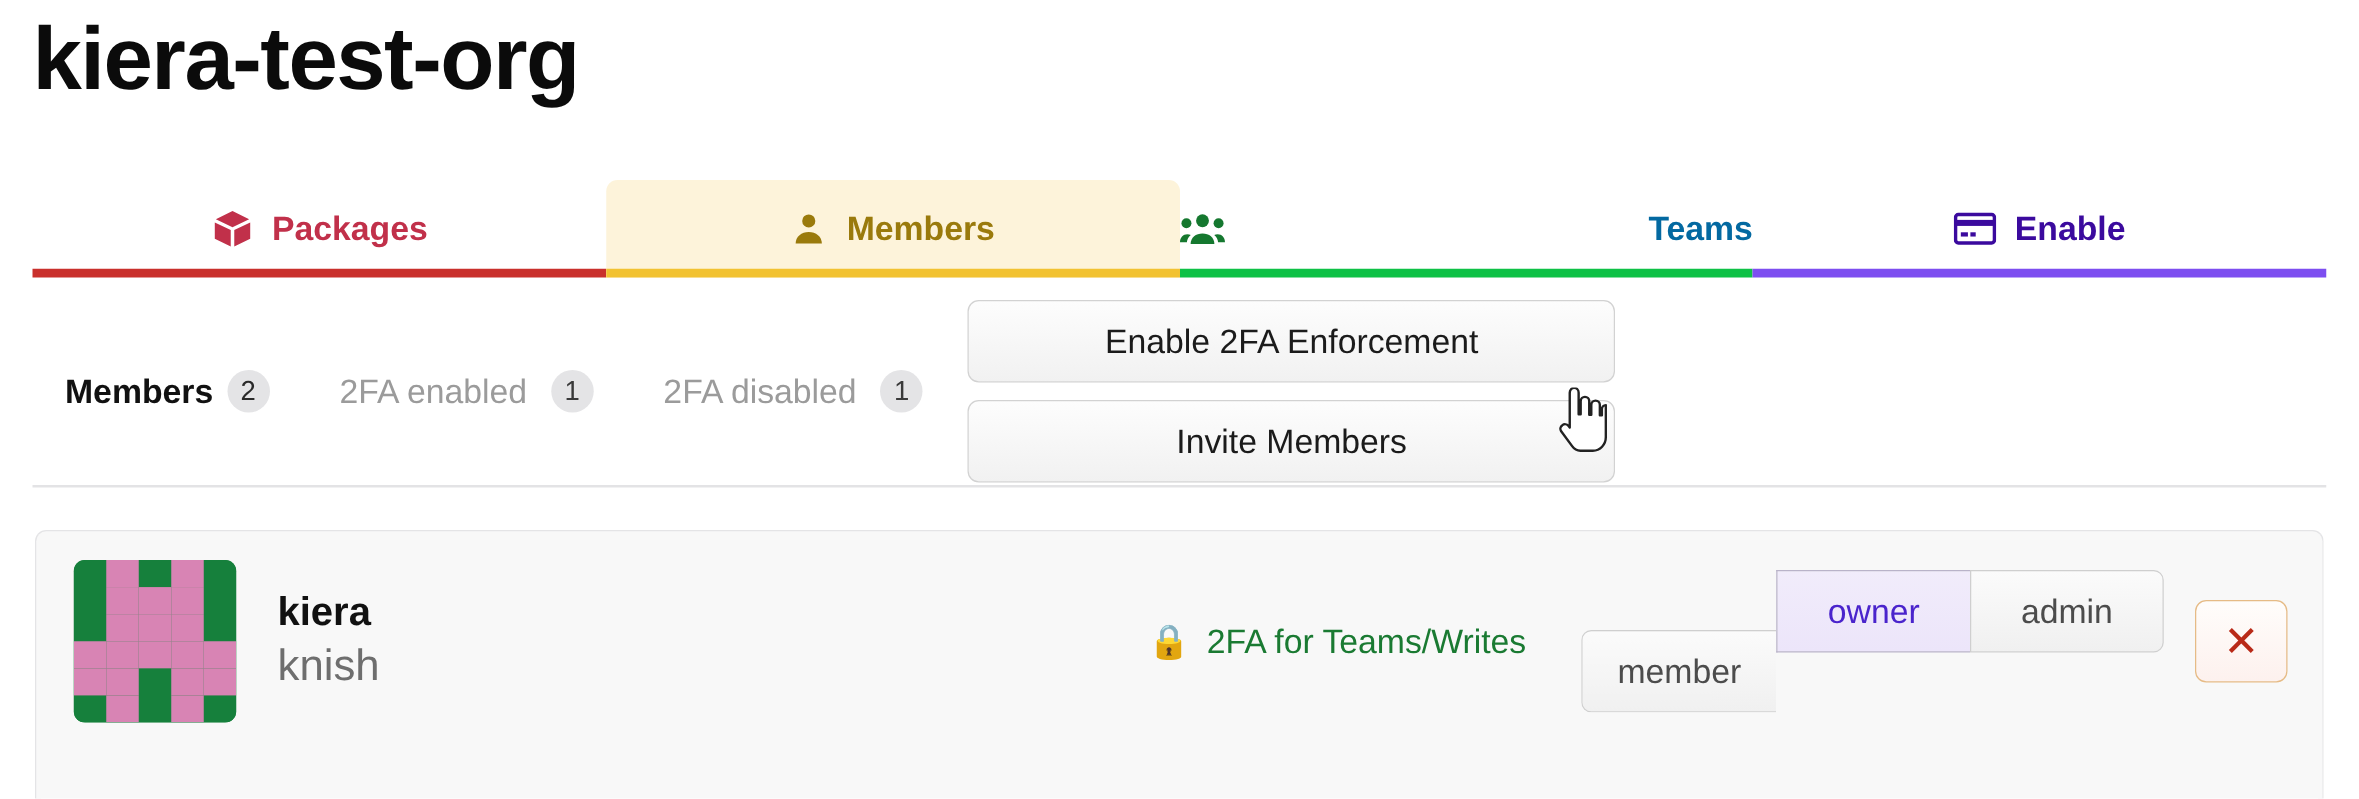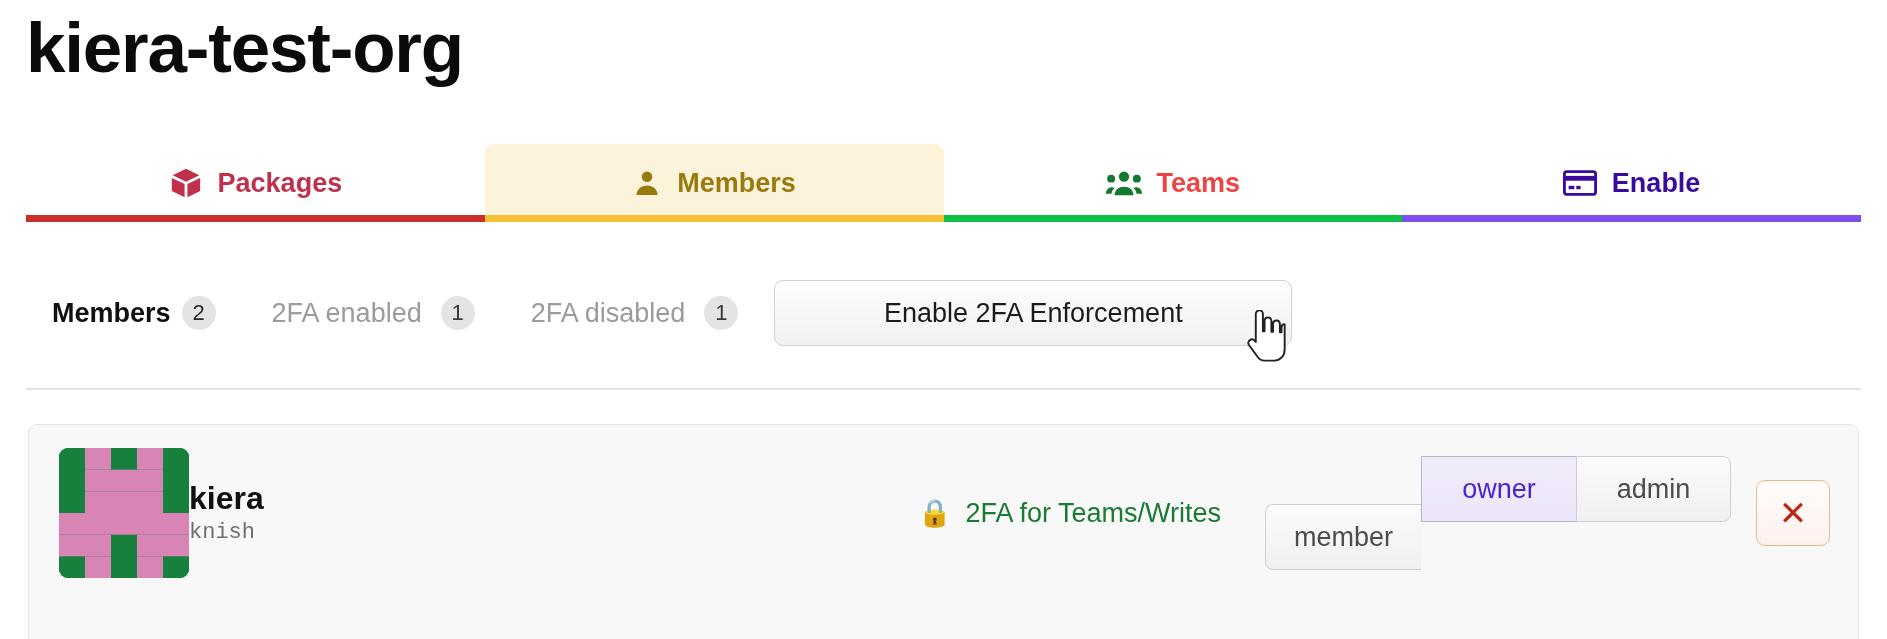--- a/index.html
+++ b/index.html
@@ -120,23 +120,23 @@
     height: 176px;
     padding: 0 28px 0 30px;
   }
   .avatar {
     width: 130px; height: 130px;
     border-radius: 9px;
     overflow: hidden;
     flex: none;
     background: #16803c;
   }
-  .identity { }
+  .identity { margin-left: 33px; }
   .identity .name { font-size: 32px; font-weight: 700; color: #111; line-height: 1.25; }
-  .identity .handle { font-size: 22px; font-weight: 400; color: #6e6e6e; line-height: 1.35; font-family: Liberation Mono, monospace; }
+  .identity .handle { font-size: 35px; font-weight: 400; color: #6e6e6e; line-height: 1.35; }
 
   .spacer { flex: 1 1 auto; }
 
   .twofa {
     display: flex; align-items: center; gap: 13px;
     font-size: 27px; color: #1a7a32;
     white-space: nowrap;
     margin-right: 44px;
   }
   .twofa .lock { font-size: 27px; }
@@ -193,21 +193,21 @@
       <div class="tab active" style="color: rgb(154, 122, 12);">
         <span class="tab-icon">
           <svg width="30" height="32" viewBox="0 0 24 24" fill="#9a7a0c">
             <circle cx="12" cy="7" r="4.2"></circle>
             <path d="M3.6 21.5c0-4.6 3.8-7.5 8.4-7.5s8.4 2.9 8.4 7.5z"></path>
           </svg>
         </span>
         <span>Members</span>
         <span class="tab-underline" style="background:#f2c231"></span>
       </div>
-      <div class="tab" style="color: #ef4444;">
+      <div class="tab" style="color: #0369a1; justify-content: space-between;">
         <span class="tab-icon">
           <svg width="36" height="30" viewBox="0 0 28 20" fill="#15782f">
             <circle cx="14" cy="5" r="4"></circle>
             <path d="M6.6 19.5c0-4.1 3.3-6.6 7.4-6.6s7.4 2.5 7.4 6.6z"></path>
             <circle cx="4" cy="6.6" r="3.1"></circle>
             <path d="M0 18.4c0-3 1.9-5 4.6-5 .8 0 1.5.2 2.1.5-1.4 1.2-2.3 2.7-2.4 4.5z"></path>
             <circle cx="24" cy="6.6" r="3.1"></circle>
             <path d="M28 18.4c0-3-1.9-5-4.6-5-.8 0-1.5.2-2.1.5 1.4 1.2 2.3 2.7 2.4 4.5z"></path>
           </svg>
         </span>
@@ -238,20 +238,21 @@
           <span>2FA enabled</span>
           <span class="count-badge">1</span>
         </div>
         <div class="filter inactive">
           <span>2FA disabled</span>
           <span class="count-badge">1</span>
         </div>
       </div>
     <div class="actions">
       <button class="btn">Enable 2FA Enforcement</button>
+      <button class="btn">Invite Members</button>
     </div>
   </div>
 
   <div class="cursor-hand">
     <svg viewBox="0 0 32 38" width="44" height="52" xmlns="http://www.w3.org/2000/svg">
       <path d="M10 3c0-1.6 1.2-2.8 2.6-2.8S15.2 1.4 15.2 3v12.6h1.2V8.1c0-1.5 1.1-2.6 2.5-2.6s2.5 1.1 2.5 2.6v7.8h1.2v-5.6c0-1.5 1.1-2.6 2.5-2.6s2.5 1.1 2.5 2.6v5.9h1.2v-3.5c0-1.4 1-2.4 2.3-2.4V29c0 4.4-3.3 8-7.6 8h-7.3c-2.1 0-3.6-1-4.8-2.7L5 25.6c-.8-1.2-.5-2.8.7-3.6 1.1-.8 2.6-.6 3.5.4l.8 1z" fill="#ffffff" stroke="#222" stroke-width="1.4" stroke-linejoin="round"></path>
     </svg>
   </div>
 
   <div class="divider"></div>

